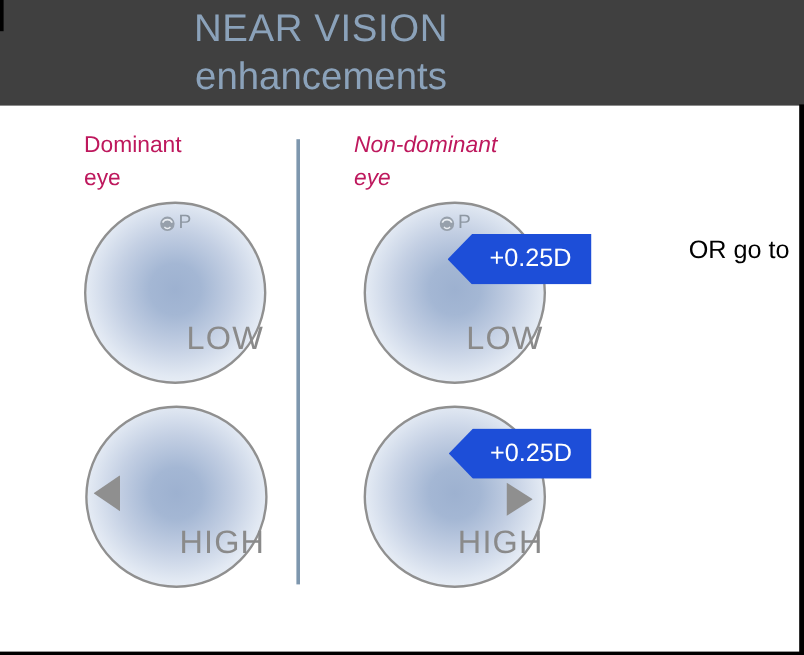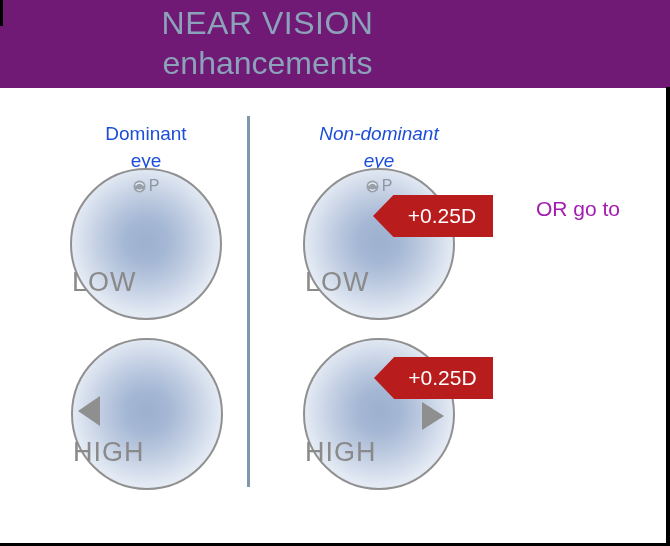--- a/index.html
+++ b/index.html
@@ -1,68 +1,68 @@
 <!DOCTYPE html>
 <html><head>
 <meta charset="utf-8">
 <style>
   html,body{margin:0;padding:0;background:#fff;}
   .canvas{
     position:relative;width:670px;height:546px;background:#ffffff;
     font-family:"Liberation Sans",sans-serif;overflow:hidden;
   }
   
-  .header{position:absolute;left:0;top:0;width:670px;height:88px;background:#701a75;}
+  .header{position:absolute;left:0;top:0;width:670px;height:88px;background:#404040;}
   .header-title{position:absolute;left:0;top:3px;width:535px;text-align:center;color:#8ba2ba;}
   .header-title .h1{font-size:32px;line-height:40px;letter-spacing:0.5px;}
   .header-title .h2{font-size:32px;line-height:40px;}
   
-  .col-label{position:absolute;top:120px;text-align:center;color:#1d4ed8;font-size:19px;line-height:27px;}
+  .col-label{position:absolute;top:108px;color:#be185d;font-size:19px;line-height:27px;}
   .col-label.dominant{left:70px;width:152px;}
   .col-label.non-dominant{left:295px;width:168px;font-style:italic;}
   
   .divider{position:absolute;left:247px;top:116px;width:3px;height:371px;background:#7e97ae;}
   
   .lens{
     position:absolute;width:148px;height:148px;border-radius:50%;
     border:2px solid #909090;
     background:radial-gradient(circle at 50% 48%,
       #9db1d0 0%, #a4b7d4 20%, #c3cfe3 45%, #e2e9f3 68%, #f4f7fb 88%, #fdfdfe 100%);
   }
   .lens-tl{left:70px;top:168px;}
   .lens-bl{left:71px;top:338px;}
   .lens-tr{left:303px;top:168px;}
   .lens-br{left:303px;top:338px;}
   .design-label{
-    position:absolute;left:0;bottom:20px;width:100%;text-align:left;
+    position:absolute;left:0;bottom:20px;width:100%;text-align:right;
     color:#8a8a8a;font-size:27px;letter-spacing:1px;
   }
   .marking{
     position:absolute;top:7px;left:0;width:100%;display:flex;align-items:center;
     justify-content:center;gap:3px;color:#8d97a2;font-size:16px;
   }
   .marking svg{display:block;}
   
   .tri{position:absolute;background:#8f8f8f;}
   .tri-left{left:5px;top:56px;width:22px;height:30px;clip-path:polygon(100% 0,100% 100%,0 50%);}
   .tri-right{left:117px;top:62px;width:22px;height:28px;clip-path:polygon(0 0,0 100%,100% 50%);}
   
   .badge{
-    position:absolute;height:42px;background:#b91c1c;color:#ffffff;
+    position:absolute;height:42px;background:#1d4ed8;color:#ffffff;
     display:flex;align-items:center;justify-content:center;
     font-size:21px;padding-left:18px;box-sizing:border-box;
     clip-path:polygon(0 50%,17% 0,100% 0,100% 100%,17% 100%);
     z-index:5;
   }
   .badge-top{left:373px;top:195px;width:120px;}
   .badge-bottom{left:374px;top:357px;width:119px;}
   
   .side-note{
-    position:absolute;left:498px;top:194px;width:160px;text-align:center;
-    color:#a21caf;font-size:21px;line-height:29px;
+    position:absolute;left:498px;top:194px;width:160px;text-align:right;
+    color:#000000;font-size:21px;line-height:29px;
   }
   
   .edge{position:absolute;background:#000;}
   .edge-left-top{left:0;top:0;width:3px;height:26px;}
   .edge-right{left:666px;top:87px;width:4px;height:459px;}
   .edge-bottom{left:0;top:543px;width:670px;height:3px;}
 </style>
 </head>
 <body>
 

